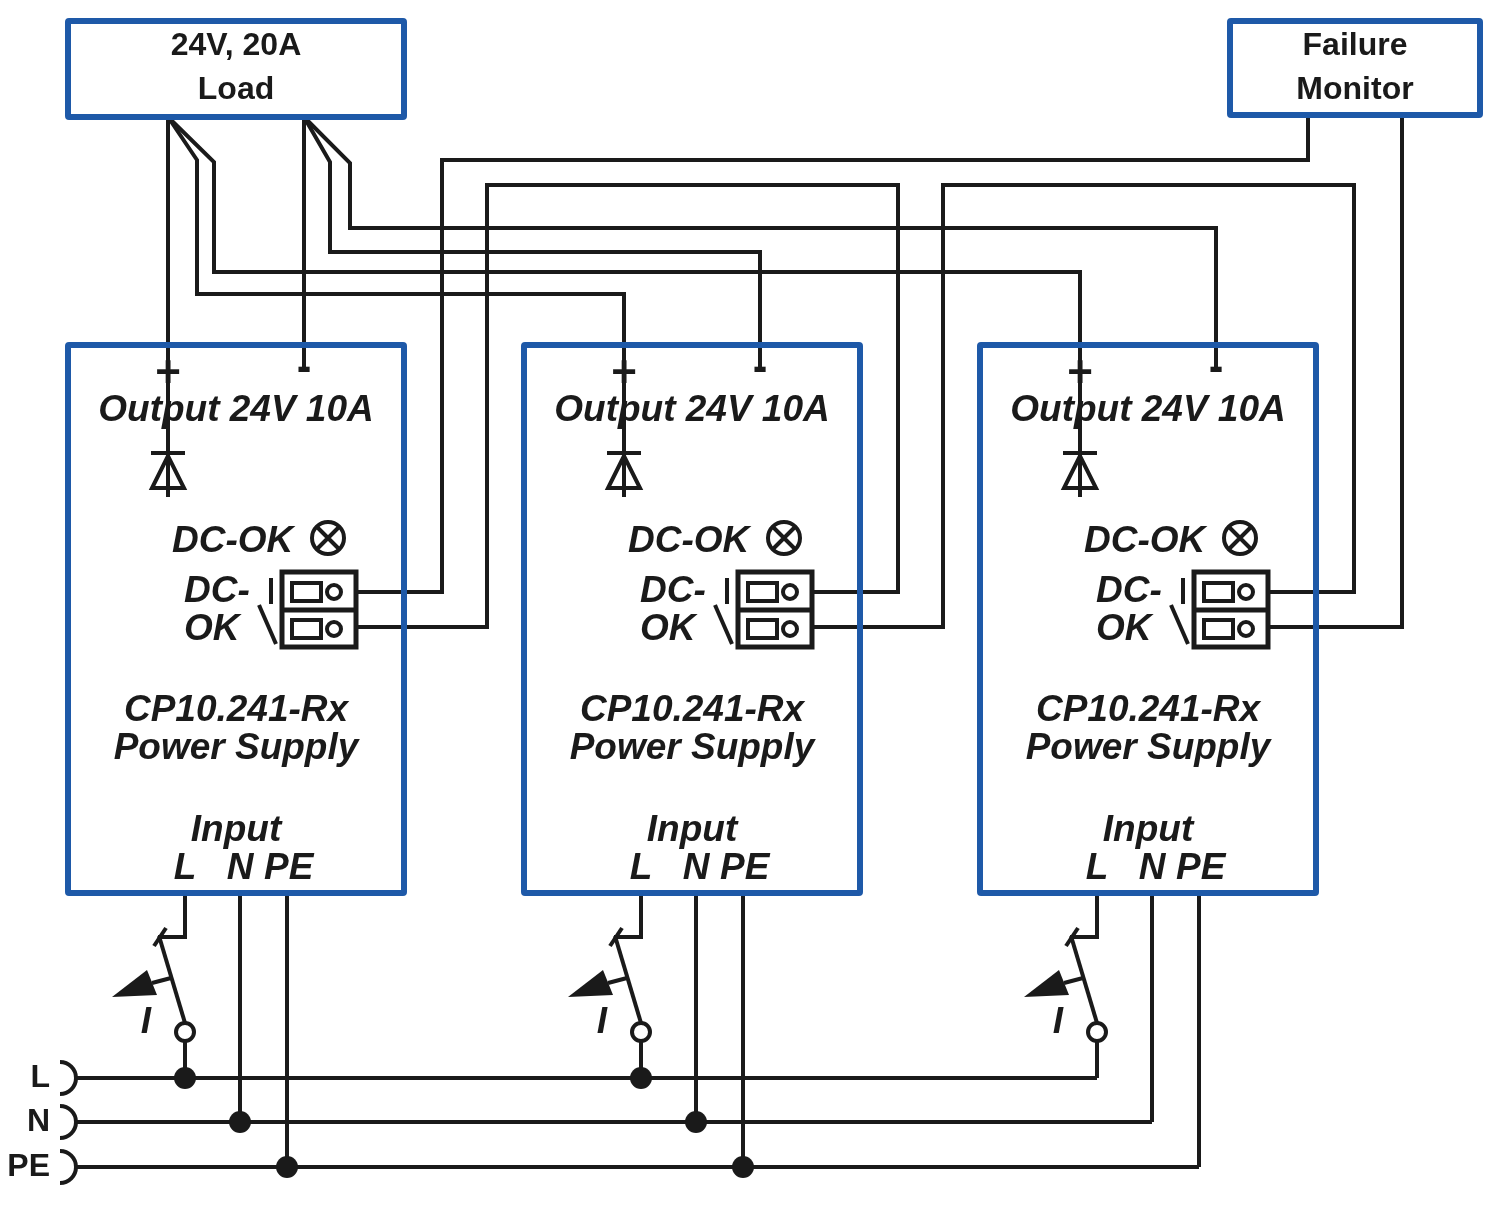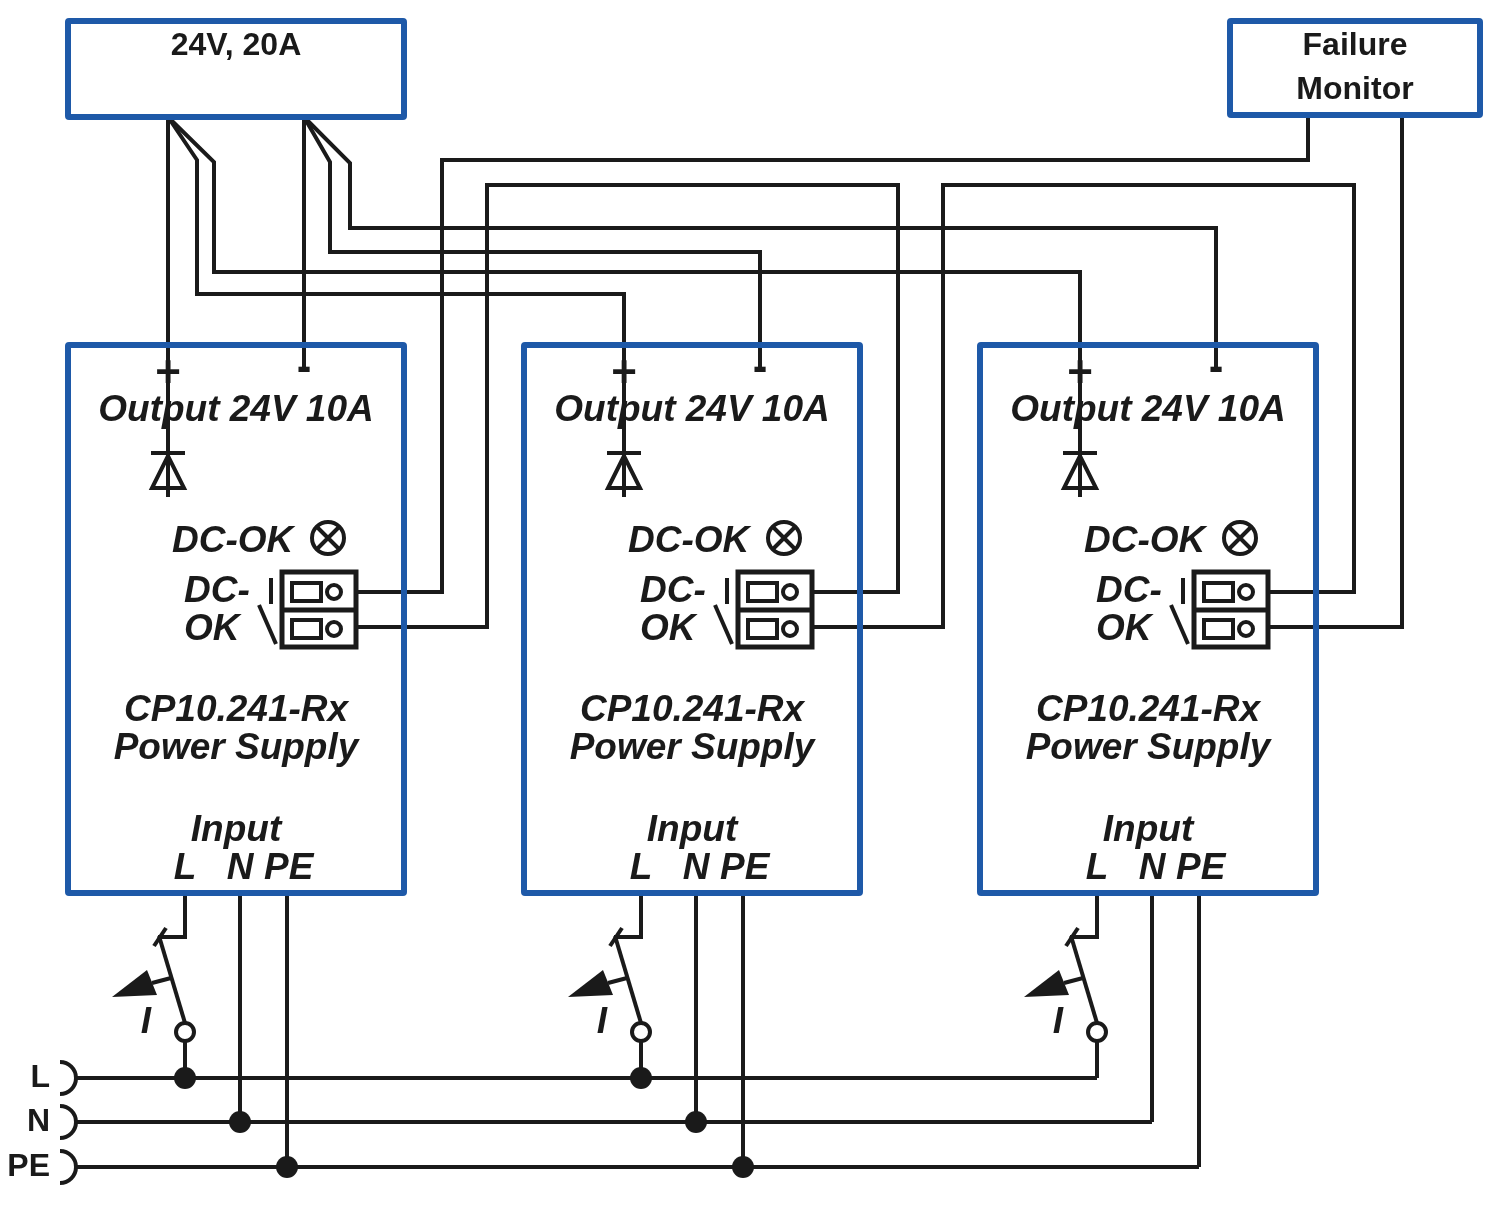--- a/index.html
+++ b/index.html
@@ -119,20 +119,21 @@
     </g>
   </svg>
 
   <div class="bluebox" style="left:65px;top:18px;width:342px;height:102px;"></div>
   <div class="bluebox" style="left:1227px;top:18px;width:256px;height:100px;"></div>
   <div class="bluebox" style="left:65px;top:342px;width:342px;height:554px;"></div>
   <div class="bluebox" style="left:521px;top:342px;width:342px;height:554px;"></div>
   <div class="bluebox" style="left:977px;top:342px;width:342px;height:554px;"></div>
 
   <div class="lbl ctr f40" style="left:65px;top:28px;width:342px;">24V, 20A</div>
+  <div class="lbl ctr f40" style="left:65px;top:72px;width:342px;">Load</div>
 
   <div class="lbl ctr f40" style="left:1227px;top:28px;width:256px;">Failure</div>
   <div class="lbl ctr f40" style="left:1227px;top:72px;width:256px;">Monitor</div>
 
   <div class="psu-group" style="left:65px;">
     <div class="lbl ctr f44" style="left:83px;top:350px;width:40px;">+</div>
     <div class="lbl ctr f44" style="left:219px;top:344px;width:40px;">-</div>
     <div class="lbl ctr f38" style="left:0;top:390px;width:342px;">Output 24V 10A</div>
     <div class="lbl f38" style="left:107px;top:521px;">DC-OK</div>
     <div class="lbl f38" style="left:119px;top:571px;">DC-</div>

